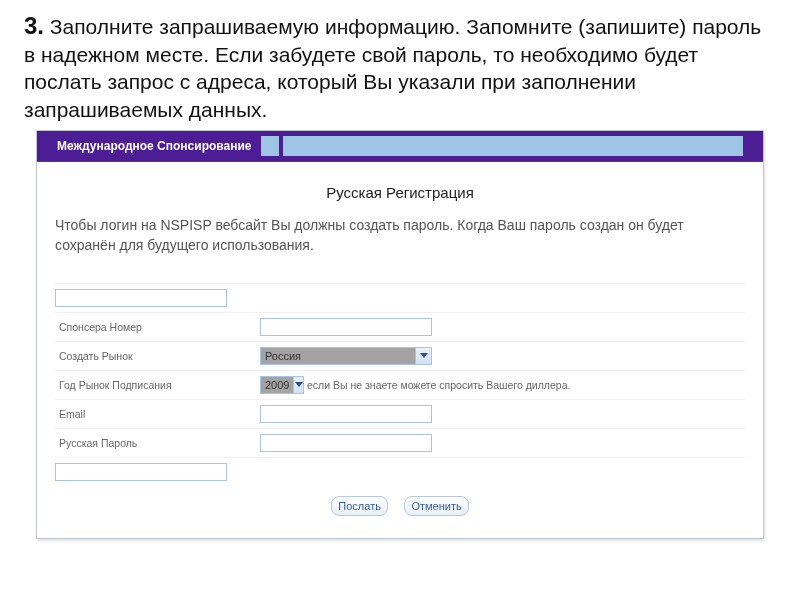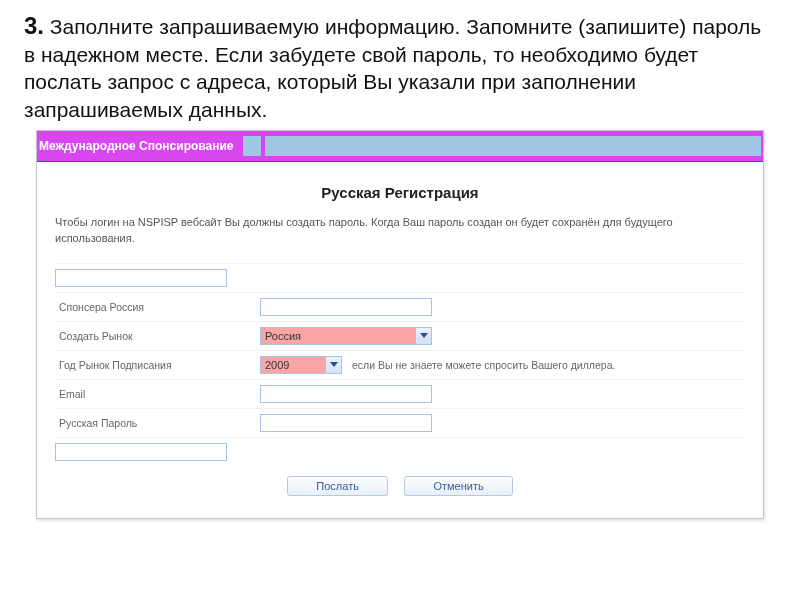--- a/index.html
+++ b/index.html
@@ -20,55 +20,55 @@
       font-weight: bold;
       font-size: 24px;
     }
     .window {
       margin: 0 36px 0 36px;
       border: 1px solid #bfc6cb;
       background: #fff;
       box-shadow: 1px 2px 3px rgba(0,0,0,0.12);
     }
     .titlebar {
-      background: #d946ef;
+      background: #4c1d95;
       color: #fff;
       font-weight: bold;
       font-size: 12px;
-      padding: 5px 2px;
+      padding: 5px 20px;
       display: flex;
       align-items: center;
       border-bottom: 1px solid #2b4f8b;
     }
     .titlebar .title-text { flex: 0 0 auto; }
     .titlebar .title-gap {
       margin-left: 10px;
       width: 18px;
       height: 20px;
       background: #9fc5e5;
     }
     .titlebar .title-rest {
       flex: 1 1 auto;
       height: 20px;
       background: #9fc5e5;
       margin-left: 4px;
     }
     .content { padding: 14px 18px 18px 18px; }
     .form-title {
       text-align: center;
-      font-weight: bold;
+      font-weight: normal;
       font-size: 15px;
       color: #222;
       margin: 8px 0 14px 0;
     }
     .intro {
-      font-size: 11px;
+      font-size: 14px;
       color: #555;
       line-height: 1.45;
-      margin-bottom: 16px;
+      margin-bottom: 27px;
     }
     .form-row {
       display: flex;
       align-items: center;
       padding: 5px 0;
       border-top: 1px solid #eef0f2;
       font-size: 10.5px;
       color: #666;
       min-height: 26px;
     }
@@ -85,54 +85,54 @@
       border: 1px solid #a8c3e3;
       font-size: 11px;
       padding: 1px 4px;
       background: #fff;
     }
     .select {
       display: inline-flex;
       align-items: center;
       height: 18px;
       border: 1px solid #a8c3e3;
-      background: #fca5a5;
+      background: #a3a3a3;
       font-size: 11px;
       color: #333;
       position: relative;
     }
     .select.wide { width: 172px; }
-    .select.narrow { width: 82px; }
+    .select.narrow { width: 44px; }
     .select .select-val { padding: 0 4px; flex: 1 1 auto; }
     .select .select-arrow {
       width: 16px;
       height: 100%;
       border-left: 1px solid #a8c3e3;
       background: linear-gradient(#eaf2fb, #cfe2f6);
       display: flex; align-items: center; justify-content: center;
       color: #2b4f8b;
     }
     .select .select-arrow svg { display: block; }
     .hint {
       font-size: 10.5px;
       color: #666;
-      margin-left: 10px;
+      margin-left: 3px;
     }
     .button-row {
       text-align: center;
       padding: 10px 0 4px 0;
     }
     .btn {
       display: inline-block;
       font-size: 11px;
       color: #355c9b;
       background: linear-gradient(#fefefe, #e8eff8);
       border: 1px solid #b5c8e0;
-      border-radius: 3px;
-      padding: 3px 28px;
+      border-radius: 8px;
+      padding: 3px 6px;
       margin: 0 6px;
       cursor: pointer;
     }
   </style>
 </head>
 <body>
 
 <div class="instructions">
   <span class="step-num">3.</span>
   <span>Заполните запрашиваемую информацию. Запомните (запишите) пароль в надежном месте. Если забудете свой пароль, то необходимо будет послать запрос с адреса, который Вы указали при заполнении запрашиваемых данных.</span>
@@ -152,21 +152,21 @@
       <div>Чтобы логин на NSPISP вебсайт Вы должны создать пароль. Когда Ваш пароль создан он будет сохранён для будущего использования.</div>
     </div>
 
     <div class="form-row">
       <div class="form-control">
         <input type="text" style="">
       </div>
     </div>
 
     <div class="form-row">
-      <div class="form-label">Спонсера Россия</div>
+      <div class="form-label">Спонсера Номер</div>
       <div class="form-control">
         <input type="text" style="">
       </div>
     </div>
 
     <div class="form-row">
       <div class="form-label">Создать Рынок</div>
       <div class="form-control">
         <div class="select wide">
           <span class="select-val">Россия</span>

